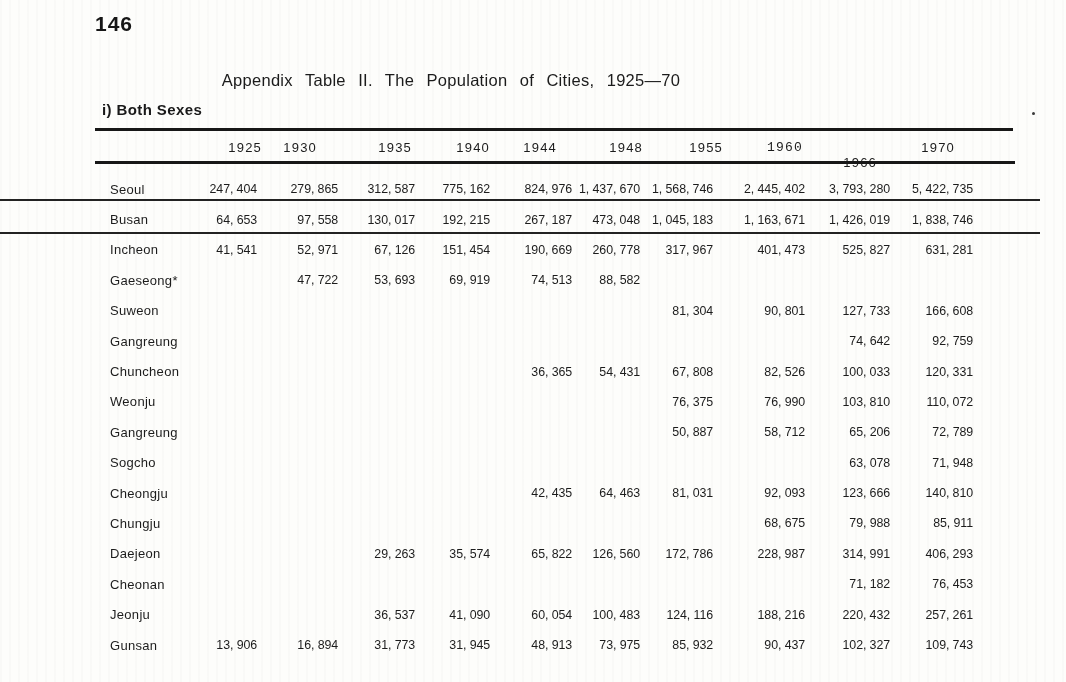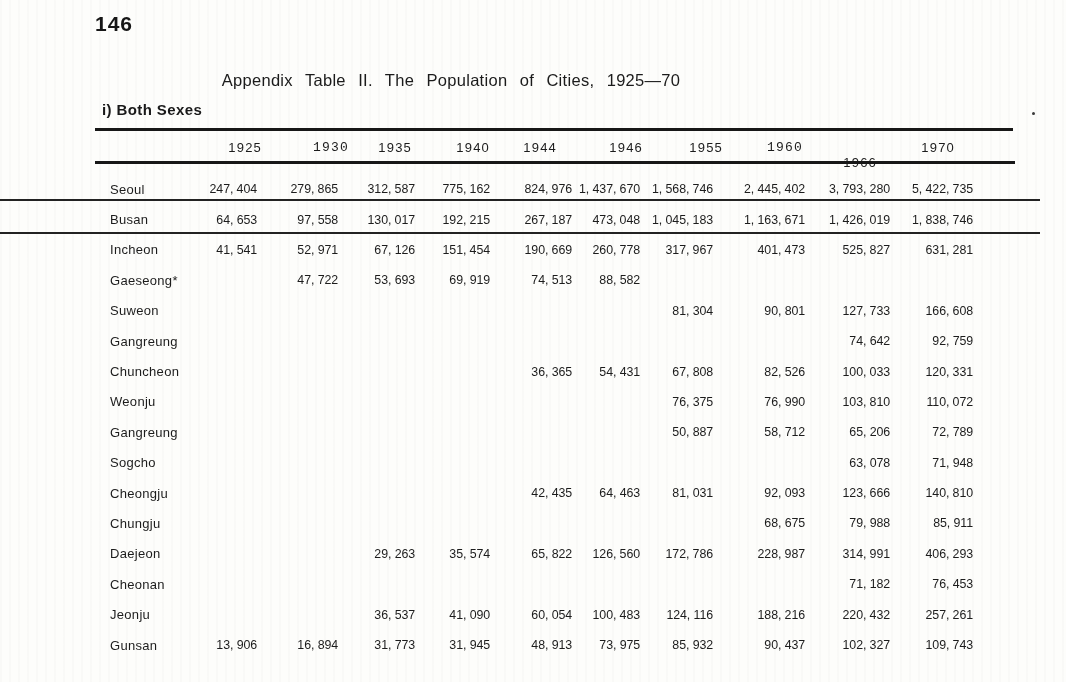--- a/index.html
+++ b/index.html
@@ -82,25 +82,25 @@
   <div class="page-number">146</div>
 
   <div class="table-title">Appendix Table II.  The Population of Cities,  1925—70</div>
 
   <div class="section-label">i) Both Sexes</div>
 
   <div class="rule rule-top"></div>
 
   <div class="year-row">
       <span class="year-cell" style="right: 753px;">1925</span>
-      <span class="year-cell" style="right: 666px; font-family: Liberation Mono, monospace;">1930</span>
+      <span class="year-cell" style="right: 698px;">1930</span>
       <span class="year-cell" style="right: 603px;">1935</span>
       <span class="year-cell" style="right: 525px;">1940</span>
       <span class="year-cell" style="right: 458px;">1944</span>
-      <span class="year-cell" style="right: 372px;">1946</span>
+      <span class="year-cell" style="right: 372px;">1948</span>
       <span class="year-cell" style="right: 292px;">1955</span>
       <span class="year-cell" style="right: 212px; font-family: Liberation Mono, monospace;">1960</span>
       <span class="year-cell" style="right: 138px; margin-top: 15px;">1966</span>
       <span class="year-cell" style="right: 60px;">1970</span>
     </div>
 
   <div class="rule rule-header"></div>
   <div class="rule rule-seoul-sep"></div>
   <div class="rule rule-busan-sep"></div>
 

